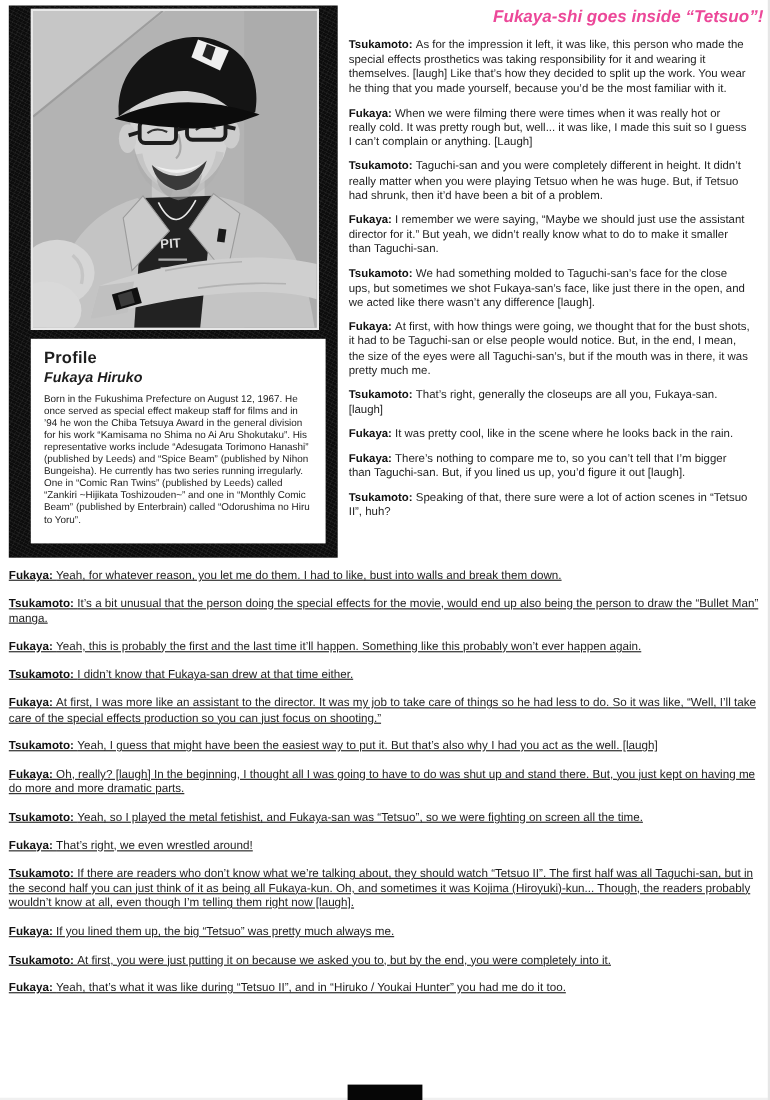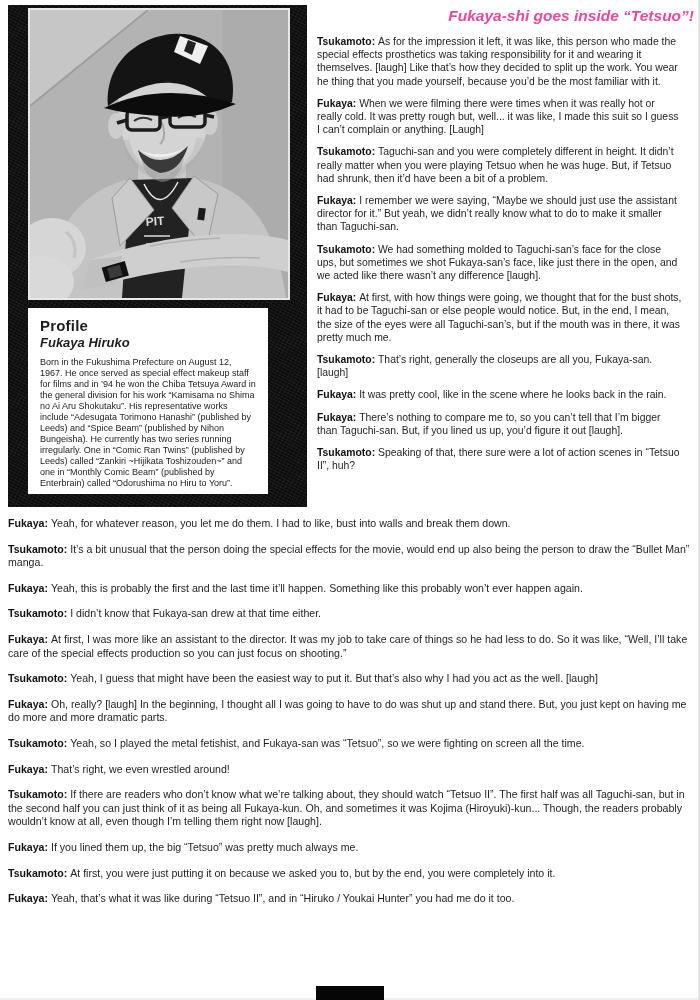--- a/index.html
+++ b/index.html
@@ -14,35 +14,35 @@
     background-image:
       repeating-linear-gradient(27deg, rgba(255,255,255,0.05) 0 1px, transparent 1px 3px),
       repeating-linear-gradient(-63deg, rgba(255,255,255,0.035) 0 1px, transparent 1px 4px);
   }
   .photo-frame{
     position:absolute;left:20px;top:3px;width:258px;height:288px;
     border:2px solid #e8e8e8;background:#b3b3b3;
   }
   .photo-frame svg{display:block;width:100%;height:100%;}
   .profile-box{
-    position:absolute;left:20px;top:303px;width:240px;height:186px;background:#ffffff;
+    position:absolute;left:20px;top:303px;width:268px;height:186px;background:#ffffff;
     box-sizing:border-box;padding:9px 12px 8px 12px;
   }
   .profile-heading{font-size:15px;font-weight:bold;letter-spacing:0.2px;}
   .profile-name{font-size:13px;font-weight:bold;font-style:italic;margin-top:1px;}
   .profile-bio{font-size:9px;line-height:11px;margin-top:7px;color:#222;}
   
   .right-col{position:absolute;left:317px;top:5px;width:377px;}
   .title{
     font-size:15.5px;font-weight:bold;font-style:italic;margin:2px 0 10px 0;color:#ec4899;text-align:right;
   }
   .para{font-size:10.4px;line-height:13.2px;margin:0 12px 9px 0;}
   .para b{color:#111;}
   
-  .bottom{position:absolute;left:8px;top:517px;width:686px;}
+  .bottom{position:absolute;left:8px;top:517px;width:686px;text-decoration:underline;}
   .bottom .para{font-size:10.6px;line-height:13.6px;margin:0 0 12px 0;}
   
   .footer-mark{
     position:absolute;left:316px;top:986px;width:68px;height:14px;background:#060606;
   }
 </style>
 </head>
 <body>
 
 <div class="page">

